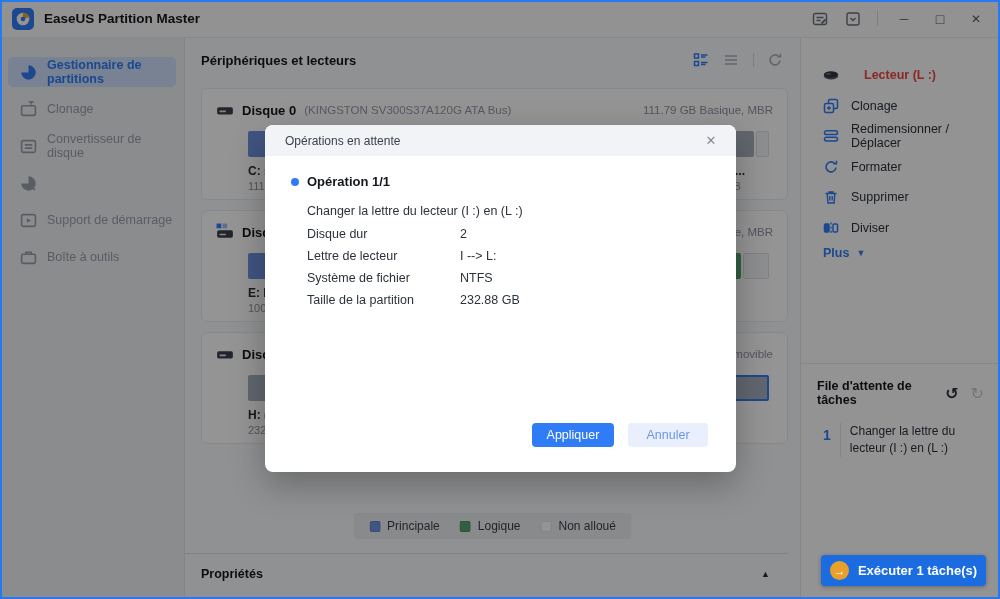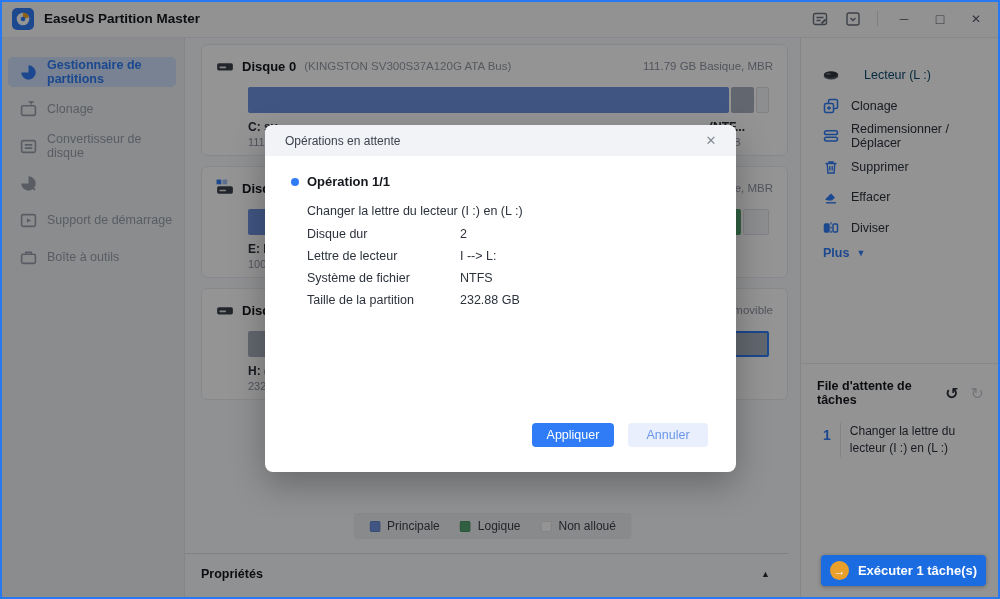--- a/index.html
+++ b/index.html
@@ -57,21 +57,21 @@
     display:flex; align-items:flex-start; padding:13px 18px 0 16px; background:#f9fafc; }
   .props-label { font-weight:bold; font-size:12.5px; color:#14171c; }
   .props-arrow { margin-left:auto; font-size:9px; color:#2a2f38; padding-top:2px; }
 
   
   .right-panel { position:absolute; top:38px; right:0; width:200px; bottom:0; background:#fdfdfe;
     border-left:1px solid #e4e6eb; }
   .rp-items { padding-top:22px; }
   .rp-item { height:30.5px; display:flex; align-items:center; gap:12px; padding-left:22px;
     font-size:12.5px; color:#2c323c; }
-  .rp-item.bold { font-weight:normal; color:#0c4a6e;gap:25px; }
+  .rp-item.bold { font-weight:bold; color:#ef4444;gap:25px; }
   .rp-ico { width:16px; height:16px; flex:0 0 auto; display:flex; }
   .rp-more { padding-left:22px; margin-top:3px; color:#2f7cf6; font-size:12.5px; font-weight:bold;
     display:flex; align-items:center; gap:7px; }
   .rp-more .car { font-size:9px; }
   .rp-queue { position:absolute; top:325px; left:0; right:0; border-top:1px solid #e6e8ed;
     padding:15px 16px 0 16px; }
   .q-head { display:flex; align-items:center; }
   .q-title { font-weight:bold; font-size:12.5px; color:#14171c; }
   .q-icos { margin-left:auto; display:flex; gap:12px; align-items:center; }
   .q-undo { font-size:16px; color:#2c323c; font-weight:bold; }
@@ -193,20 +193,45 @@
         <svg viewBox="0 0 16 16" width="17" height="17" fill="none" stroke="currentColor" stroke-width="1.5">
           <rect x="1.5" y="5" width="13" height="8.5" rx="1.5"></rect>
             <path d="M5.5 5V3h5v2"></path>
         </svg>
       </span>
       <span>Boîte à outils</span>
     </div>
   </div>
 
   <div class="main">
+    <div class="main-header">
+      <div class="main-title">Périphériques et lecteurs</div>
+      <div class="mh-icons">
+        <span class="mh-ico" style="color:#2f7cf6;">
+          <svg viewBox="0 0 16 16" width="16" height="16" fill="none" stroke="currentColor" stroke-width="1.5">
+            <rect x="1.5" y="2" width="4" height="4"></rect>
+              <path d="M8 3h6.5M8 5h4.5"></path>
+            <rect x="1.5" y="9.5" width="4" height="4"></rect>
+              <path d="M8 10.5h6.5M8 12.5h4.5"></path>
+          </svg>
+        </span>
+        <span class="mh-ico" style="color:#a7acb5;">
+          <svg viewBox="0 0 16 16" width="16" height="16" fill="none" stroke="currentColor" stroke-width="1.6">
+            <path d="M2 4h12M2 8h12M2 12h12"></path>
+          </svg>
+        </span>
+        <span class="mh-div"></span>
+        <span class="mh-ico" style="color:#a7acb5;">
+          <svg viewBox="0 0 16 16" width="16" height="16" fill="none" stroke="currentColor" stroke-width="1.6">
+            <path d="M13 8.5a5 5 0 1 1-1.6-4.3"></path>
+              <path d="M13.4 1.8v3h-3"></path>
+          </svg>
+        </span>
+      </div>
+    </div>
 
     <div class="disk-card">
       <div class="disk-head">
         <svg width="18" height="18" viewBox="0 0 16 16">
           <rect x="1" y="5.5" width="14" height="6.5" rx="1.5" fill="#3c434c"></rect>
           <rect x="3" y="8.5" width="6" height="1.4" rx="0.7" fill="#ffffff" opacity="0.85"></rect>
         </svg>
         <span class="disk-name">Disque 0</span>
         <span class="disk-model">(KINGSTON SV300S37A120G ATA Bus)</span>
         <span class="disk-info">111.79 GB Basique, MBR</span>
@@ -322,34 +347,34 @@
         <span class="rp-ico" style="color:#2f7cf6;">
           <svg viewBox="0 0 16 16" width="16" height="16" fill="none" stroke="currentColor" stroke-width="1.5">
             <rect x="1.5" y="2.8" width="13" height="3.8" rx="1.9"></rect>
             <rect x="1.5" y="9.2" width="13" height="3.8" rx="1.9"></rect>
           </svg>
         </span>
         <span>Redimensionner / Déplacer</span>
       </div>
       <div class="rp-item">
         <span class="rp-ico" style="color:#2f7cf6;">
+          <svg viewBox="0 0 16 16" width="16" height="16" fill="none" stroke="currentColor" stroke-width="1.6">
+            <path d="M13 8.5a5 5 0 1 1-1.6-4.3"></path>
+              <path d="M13.4 1.8v3h-3"></path>
+          </svg>
+        </span>
+        <span>Formater</span>
+      </div>
+      <div class="rp-item">
+        <span class="rp-ico" style="color:#2f7cf6;">
           <svg viewBox="0 0 16 16" width="16" height="16" fill="none" stroke="currentColor" stroke-width="1.4">
             <path d="M2.5 4.5h11M6 4.5V3h4v1.5M4.2 4.5l.7 9.5h6.2l.7-9.5M6.8 7v4.5M9.2 7v4.5"></path>
           </svg>
         </span>
         <span>Supprimer</span>
-      </div>
-      <div class="rp-item">
-        <span class="rp-ico" style="color:#2f7cf6;">
-          <svg viewBox="0 0 16 16" width="16" height="16">
-            <path d="M2 10.5L8 4.5l4 4-3 3H5Z" fill="currentColor"></path>
-            <path d="M3 13.8h10" stroke="currentColor" stroke-width="1.4"></path>
-          </svg>
-        </span>
-        <span>Effacer</span>
       </div>
       <div class="rp-item">
         <span class="rp-ico" style="color:#2f7cf6;">
           <svg viewBox="0 0 16 16" width="16" height="16" fill="none" stroke="currentColor" stroke-width="1.5">
             <rect x="1.5" y="4" width="4.5" height="8" rx="1" fill="currentColor"></rect>
             <rect x="10" y="4" width="4.5" height="8" rx="1"></rect>
             <path d="M8 2.2v11.6" stroke-dasharray="2.4 1.8" stroke-width="1.2"></path>
           </svg>
         </span>
         <span>Diviser</span>

